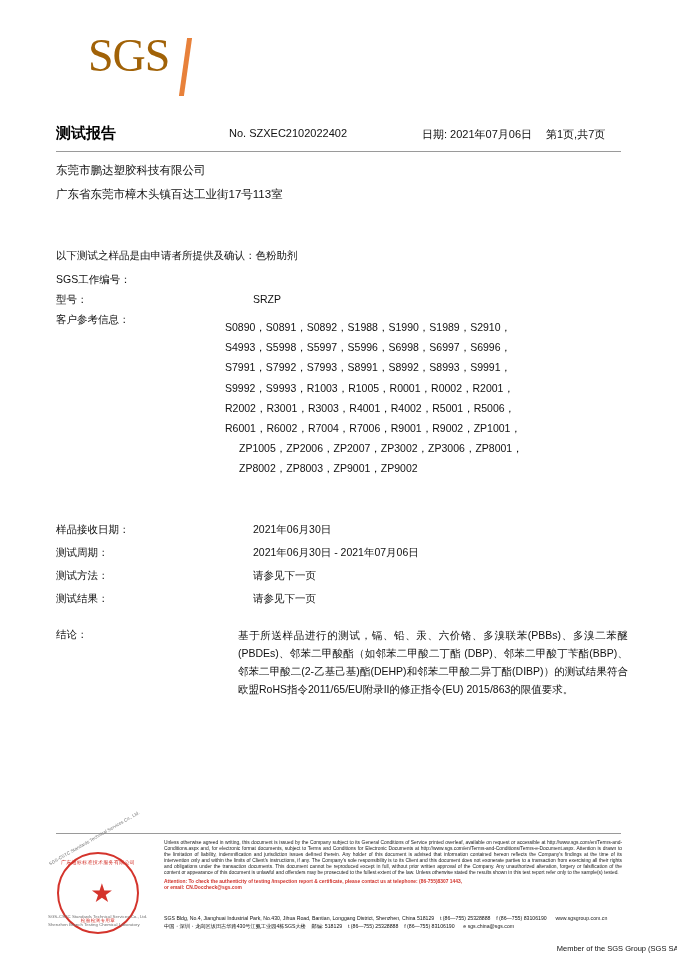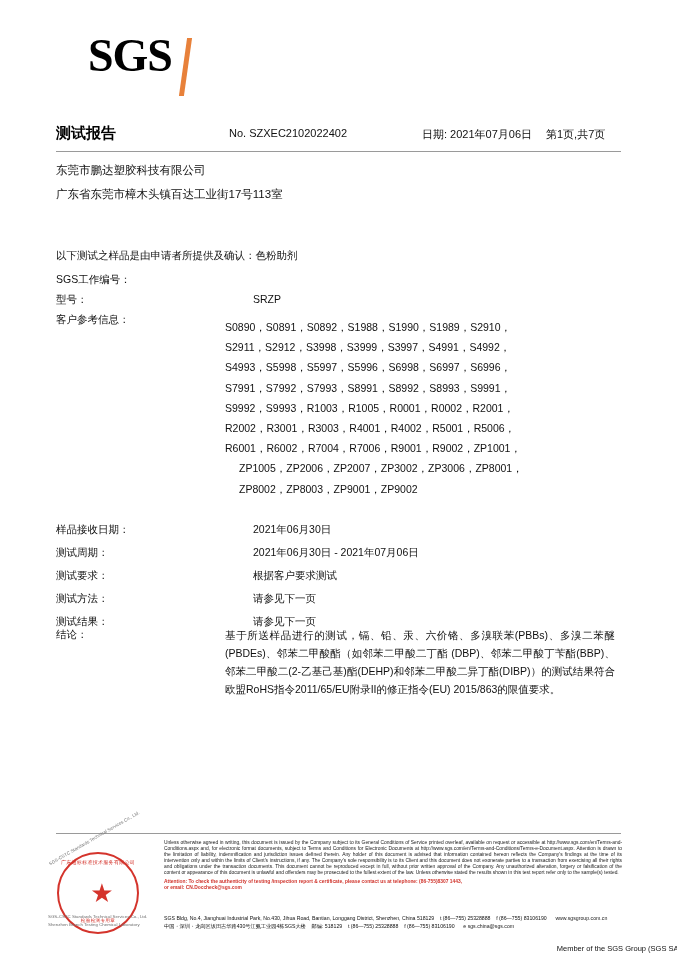--- a/index.html
+++ b/index.html
@@ -22,24 +22,24 @@
   
   .logo-wrap {
     position: absolute;
     left: 88px;
     top: 33px;
     width: 110px;
     height: 52px;
   }
   .logo-text {
     font-family: "Liberation Serif", serif;
-    font-weight: bold;
+    font-weight: normal;
     font-size: 46px;
     letter-spacing: -1px;
-    color: #000000;
+    color: #a16207;
     line-height: 46px;
   }
   .logo-bar {
     position: absolute;
     left: 95px;
     top: 5px;
     width: 5px;
     height: 58px;
     background: #e8813a;
     transform: skewX(-8deg);
@@ -169,20 +169,21 @@
   }
   .fields2 .field-row { margin-bottom: 8px; }
 
   .conclusion {
     position: absolute;
     left: 56px;
     top: 626px;
     width: 570px;
     display: flex;
     align-items: flex-start;
+    gap: 13px;
   }
   .conclusion .field-label { line-height: 17px; }
   .conclusion .field-value {
     line-height: 18px;
     width: 390px;
     flex: 0 0 390px;
     text-align: justify;
   }
 
   
@@ -340,42 +341,37 @@
       <div class="field-value">SRZP</div>
     </div>
     <div class="field-row">
       <div class="field-label">客户参考信息：</div>
       <div class="field-value"></div>
     </div>
   </div>
 
   <div class="ref-lines">
     <div class="ref-line">S0890，S0891，S0892，S1988，S1990，S1989，S2910，</div>
-    <div class="ref-line">S2911，S2912，S3998，S3999，S3997，S4991，S4992，</div>
     <div class="ref-line">S4993，S5998，S5997，S5996，S6998，S6997，S6996，</div>
     <div class="ref-line">S7991，S7992，S7993，S8991，S8992，S8993，S9991，</div>
     <div class="ref-line">S9992，S9993，R1003，R1005，R0001，R0002，R2001，</div>
     <div class="ref-line">R2002，R3001，R3003，R4001，R4002，R5001，R5006，</div>
     <div class="ref-line">R6001，R6002，R7004，R7006，R9001，R9002，ZP1001，</div>
     <div class="ref-line indent">ZP1005，ZP2006，ZP2007，ZP3002，ZP3006，ZP8001，</div>
     <div class="ref-line indent">ZP8002，ZP8003，ZP9001，ZP9002</div>
   </div>
 
   <div class="fields2">
     <div class="field-row">
       <div class="field-label">样品接收日期：</div>
       <div class="field-value">2021年06月30日</div>
     </div>
     <div class="field-row">
       <div class="field-label">测试周期：</div>
       <div class="field-value">2021年06月30日 - 2021年07月06日</div>
-    </div>
-    <div class="field-row">
-      <div class="field-label">测试要求：</div>
-      <div class="field-value">根据客户要求测试</div>
     </div>
     <div class="field-row">
       <div class="field-label">测试方法：</div>
       <div class="field-value">请参见下一页</div>
     </div>
     <div class="field-row">
       <div class="field-label">测试结果：</div>
       <div class="field-value">请参见下一页</div>
     </div>
   </div>

